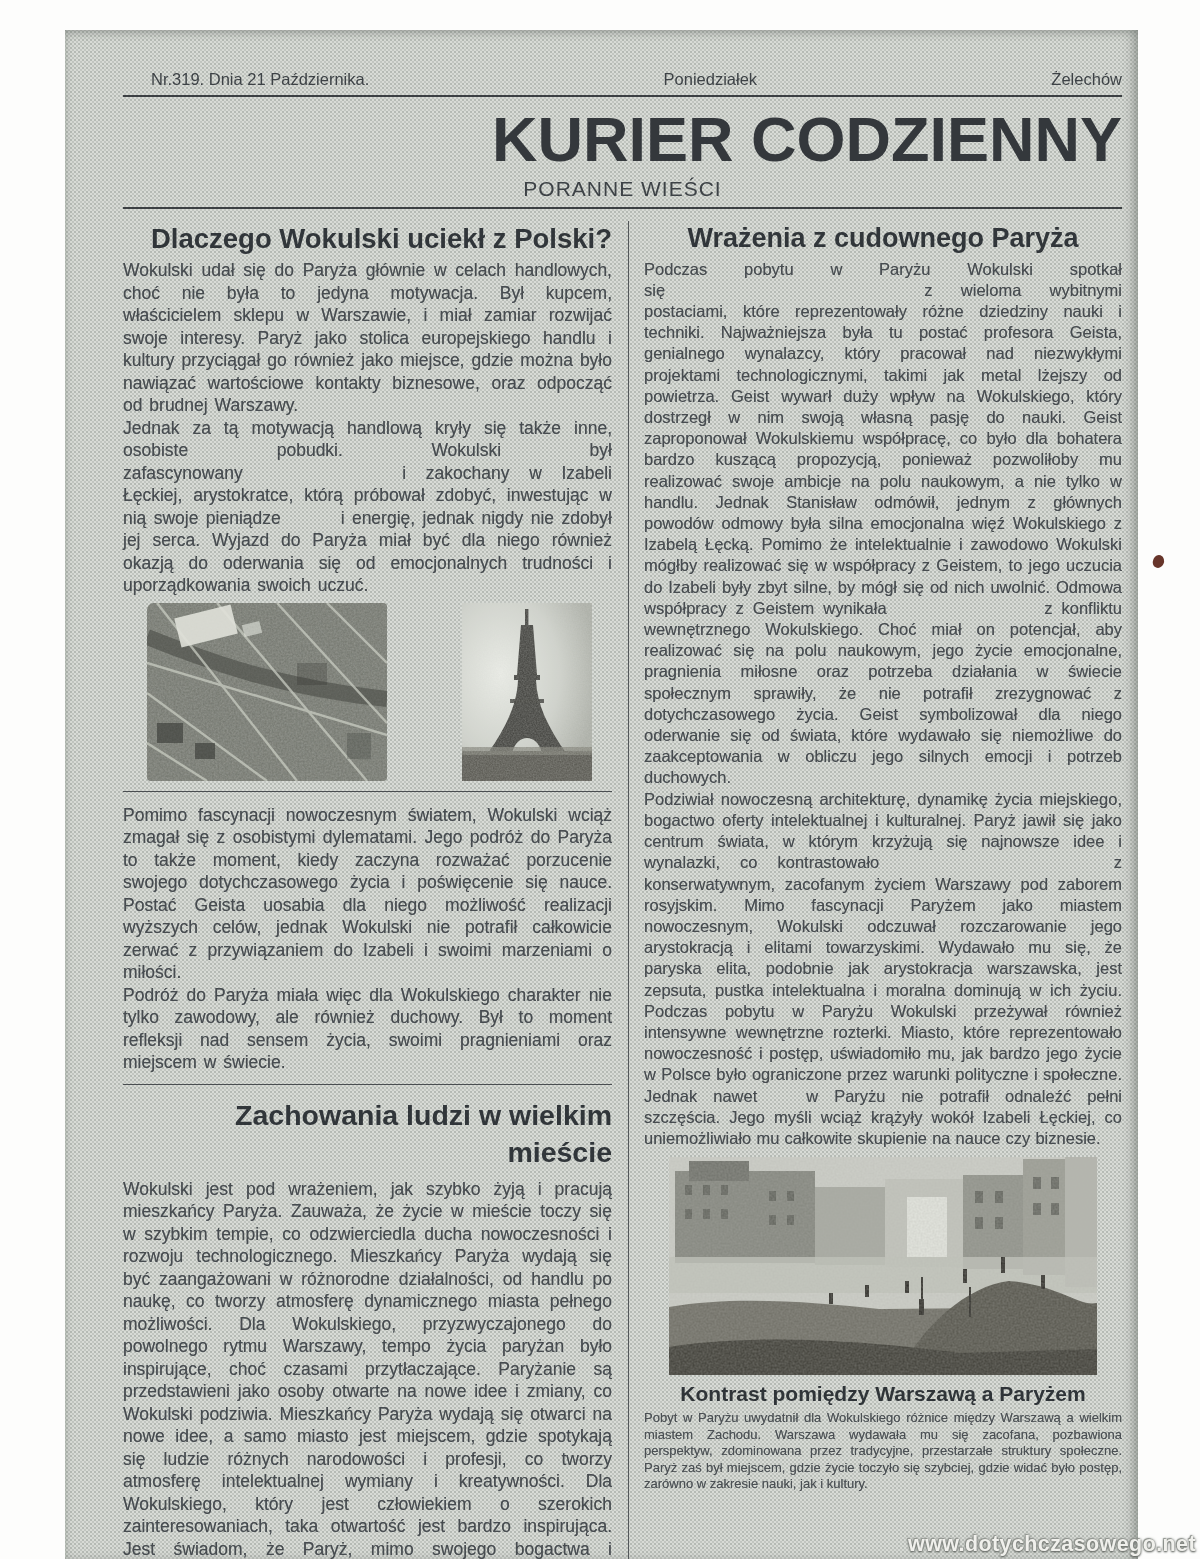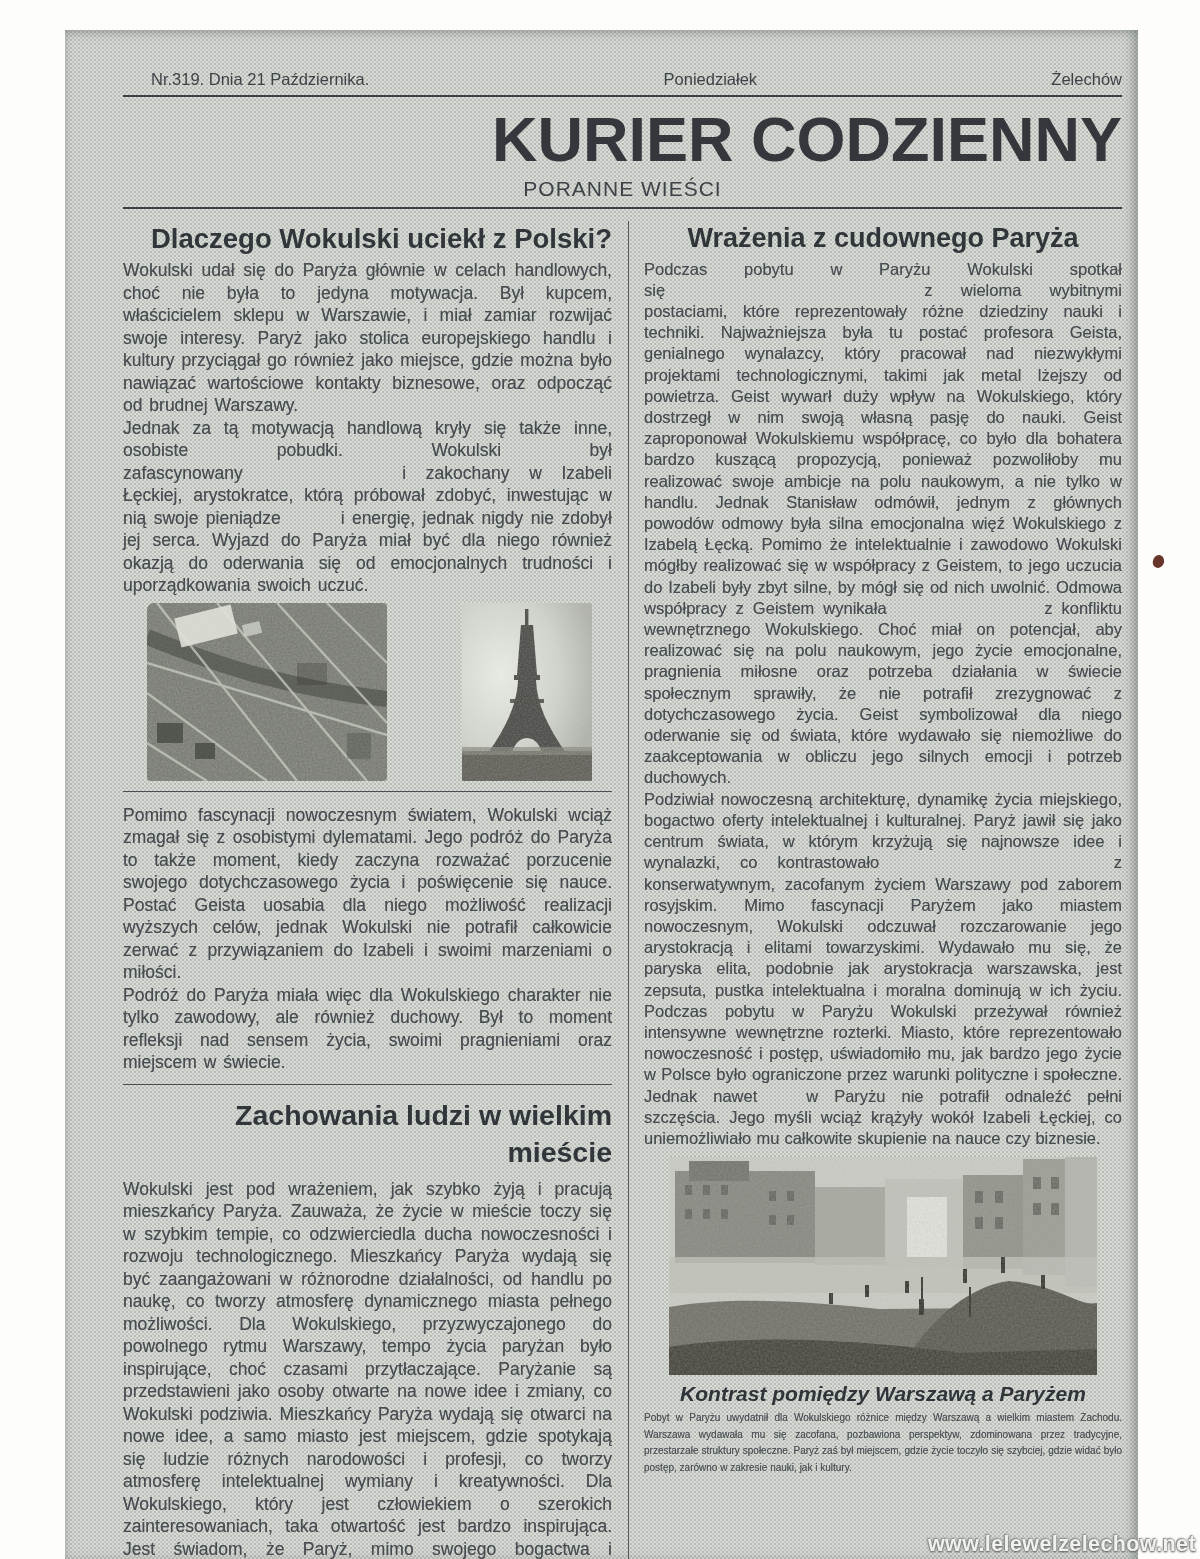--- a/index.html
+++ b/index.html
@@ -46,22 +46,22 @@
   .img-row{display:flex;align-items:flex-start;margin:6px 0 10px 0;padding-left:24px;padding-right:20px;
            justify-content:space-between;}
   .photo{display:block;}
   .map-photo{width:240px;height:178px;border-radius:7px 4px 4px 4px;overflow:hidden;}
   .eiffel-photo{width:130px;height:178px;}
 
   .sect-rule{margin:10px 0 12px 0;}
 
   figure{margin:8px 0 0 0;text-align:center;}
   .city-photo{width:428px;height:218px;display:inline-block;}
-  figcaption{font-size:21px;font-weight:bold;color:#2f3438;margin-top:3px;line-height:1.15;font-style:italic;}
-  p.small{font-size:10px;line-height:16.4px;word-spacing:0;color:#4b5054;margin-top:4px;}
+  figcaption{font-size:21px;font-weight:bold;color:#2f3438;margin-top:3px;line-height:1.15;}
+  p.small{font-size:13px;line-height:16.4px;word-spacing:0;color:#4b5054;margin-top:4px;}
   p.small + p.small{margin-top:2px;}
 
   .red-dot{position:absolute;left:1153px;top:555px;width:11px;height:13px;background:#571f13;
            border-radius:46% 54% 50% 50%;transform:rotate(24deg);opacity:0.9;}
 
   .watermark{position:absolute;right:4px;bottom:2px;font-size:21.5px;font-weight:bold;
              letter-spacing:0.4px;color:#f0f0ec;
              text-shadow:0 0 3px #6d716c,1px 1px 0 #85898417,-1px -1px 1px #9a9e98,
                          0 1px 2px #595d58;}
 </style>
@@ -231,14 +231,14 @@
             <figcaption>Kontrast pomiędzy Warszawą a Paryżem</figcaption>
             <p class="small">Pobyt w Paryżu uwydatnił dla Wokulskiego różnice między Warszawą a wielkim miastem Zachodu. Warszawa wydawała mu się zacofana, pozbawiona perspektyw, zdominowana przez tradycyjne, przestarzałe struktury społeczne. Paryż zaś był miejscem, gdzie życie toczyło się szybciej, gdzie widać było postęp, zarówno w zakresie nauki, jak i kultury.</p>
           </figure>
         </div>
 
       </div>
     </div>
   </div>
 
   <span class="red-dot"></span>
-  <div class="watermark">www.lelewelzelechow.net</div>
+  <div class="watermark">www.dotychczasowego.net</div>
 </div>
 
 </body></html>

